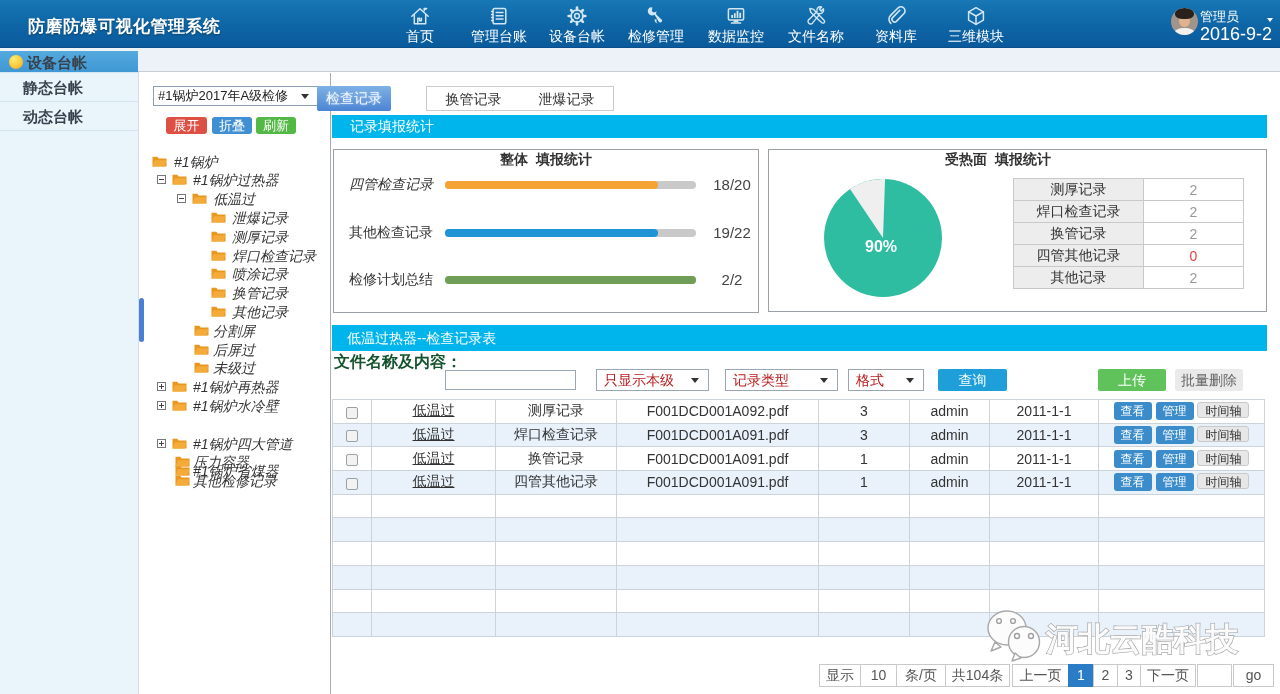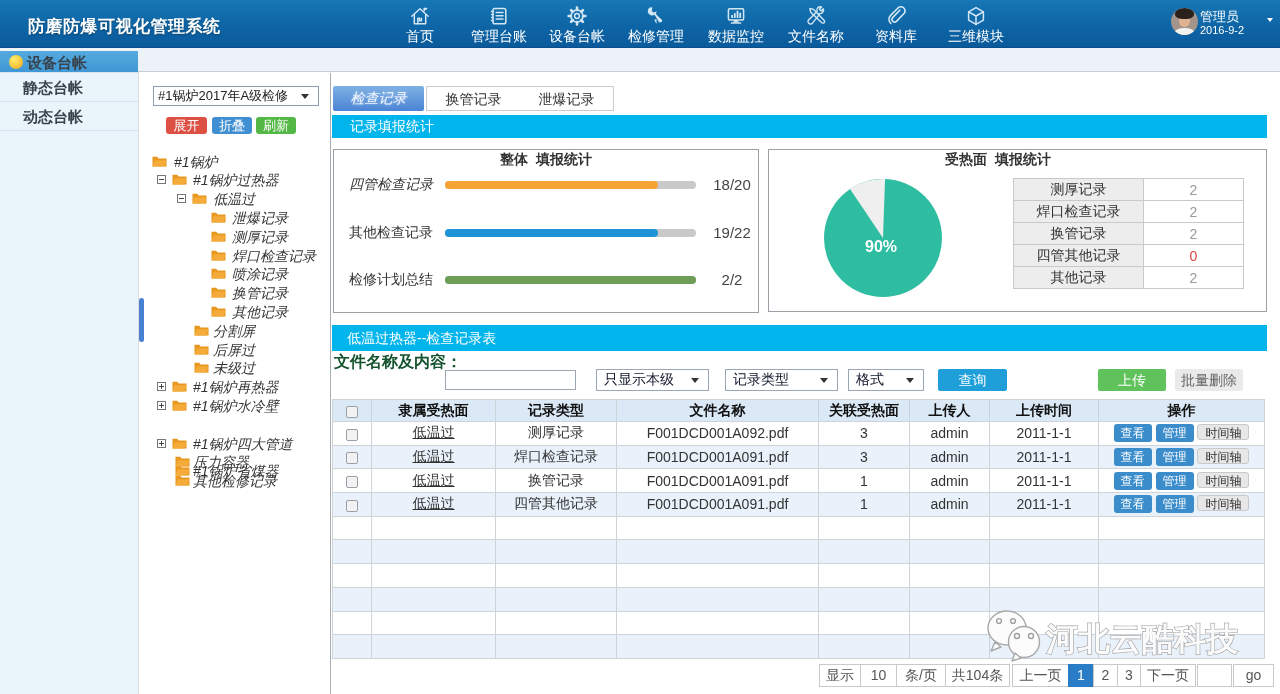--- a/index.html
+++ b/index.html
@@ -30,42 +30,42 @@
 #treepanel{left:139px;top:73px;width:192px;height:621px;background:#fff;border-right:1px solid #a8adb2;}
 #handle{left:139px;top:298px;width:5px;height:44px;background:#4a80d2;border-radius:3px;}
 
 #tsel{left:153px;top:86px;width:166px;height:20px;border:1px solid #8aa0b4;background:#fff;font-size:13px;color:#222;line-height:18px;padding-left:4px;}
 #tsel .c{position:absolute;right:9px;top:7px;width:0;height:0;border-left:4px solid transparent;border-right:4px solid transparent;border-top:5px solid #333;}
 .tbtn{top:117px;height:17px;border-radius:3px;color:#fff;font-size:13px;text-align:center;line-height:17px;}
 
 .tn{height:19px;line-height:19px;font-size:14px;color:#333;white-space:nowrap;font-style:italic;}
 
 .tab{top:86px;height:25px;font-size:14px;text-align:center;line-height:25px;}
-#tab1{left:333px;width:91px;background:linear-gradient(180deg,#7eb1e4,#4b84d4);color:#f2f7ff;border-radius:2px;text-shadow:0 0 3px rgba(255,255,255,.5);font-style:italic;}
+#tab1{left:317px;width:74px;background:linear-gradient(180deg,#7eb1e4,#4b84d4);color:#f2f7ff;border-radius:2px;text-shadow:0 0 3px rgba(255,255,255,.5);}
 #tab2{left:426px;width:95px;background:#fff;border:1px solid #ccc;color:#333;}
 #tab3{left:520px;width:94px;background:#fff;border:1px solid #ccc;border-left:none;color:#333;}
 .banner{left:332px;width:935px;background:#00b4ec;color:#fff;font-size:14px;}
 #bn1{top:115px;height:23px;line-height:23px;padding-left:18px;}
 #bn2{top:325px;height:26px;line-height:26px;padding-left:15px;}
 #panelL{left:333px;top:149px;width:426px;height:164px;border:1px solid #9aa0a6;background:#fff;}
 #panelR{left:768px;top:149px;width:499px;height:163px;border:1px solid #9aa0a6;background:#fff;}
 .ptitle{font-size:14px;font-weight:bold;color:#333;text-align:center;}
 .blabel{font-size:14px;color:#333;}
 .track{left:445px;width:251px;height:8px;border-radius:4px;background:#c9c9c9;}
 .fill{position:absolute;left:0;top:0;height:8px;border-radius:4px;}
 .bval{font-size:15px;color:#444;width:46px;text-align:center;}
 
 #stats{left:1013px;top:178px;width:231px;border-collapse:collapse;}
 #stats td{border:1px solid #c9c9c9;height:22px;font-size:14px;text-align:center;}
 #stats td.l{background:#ededed;color:#333;width:130px;}
 #stats td.v{background:#fff;color:#999;}
 
 #srch-label{left:334px;top:352px;font-size:16px;font-weight:bold;color:#14532d;}
 #inp1{left:445px;top:370px;width:131px;height:20px;border:1px solid #9aa7b2;background:#fff;}
-.sel{top:369px;height:22px;border:1px solid #9aa7b2;background:#fff;font-size:14px;color:#0f172a;line-height:20px;padding-left:7px;font-family:Liberation Serif, serif;}
+.sel{top:369px;height:22px;border:1px solid #9aa7b2;background:#fff;font-size:14px;color:#b91c1c;line-height:20px;padding-left:7px;}
 .sel .c{position:absolute;right:9px;top:8px;width:0;height:0;border-left:4px solid transparent;border-right:4px solid transparent;border-top:5px solid #333;}
 .btn{top:369px;height:22px;border-radius:2px;color:#fff;font-size:14px;text-align:center;line-height:22px;}
 
 #mtable{left:332px;top:399px;width:932px;border-collapse:collapse;table-layout:fixed;}
 #mtable td{border:1px solid #ccd4da;height:23.7px;font-size:14px;color:#333;text-align:center;overflow:hidden;}
 #mtable tr.h td{height:22px;background:#dbe9f6;font-weight:bold;color:#111;}
 #mtable tr.alt td{background:#e9f2fb;}
 .cb{display:inline-block;width:12px;height:12px;border:1px solid #9aa0a6;border-radius:2px;background:#f2f2f2;vertical-align:middle;}
 .lk{text-decoration:underline;}
 .abtn{display:inline-block;height:18px;line-height:18px;border-radius:3px;font-size:12px;padding:0 7px;}
@@ -151,21 +151,21 @@
     </svg>
     <div class="lb">三维模块</div>
   </div>
 
 <div class="abs" id="avatar">
     <div class="sh"></div>
     <div class="face"></div>
     <div class="hair"></div>
   </div>
 <div class="abs utxt" style="top:8px;">管理员</div>
-<div class="abs utxt" style="top:24px;font-size:11px;">2016-9-2</div>
+<div class="abs utxt" style="top:24px;font-size:18px;">2016-9-2</div>
 <div class="abs" id="caret"></div>
 
 <div class="abs" id="sidebar"></div>
 <div class="abs" id="band"></div>
 <div class="abs" style="left:0;top:48px;width:138px;height:3px;background:#eef3f7;"></div>
 <div class="abs smenu" id="sm1">
     <span class="t">设备台帐</span>
   </div>
 <div class="abs" id="ball"></div>
 <div class="abs smenu" id="sm2">
@@ -394,30 +394,20 @@
       <col style="width:39px;">
       <col style="width:124px;">
       <col style="width:121px;">
       <col style="width:202px;">
       <col style="width:91px;">
       <col style="width:80px;">
       <col style="width:109px;">
       <col style="width:166px;">
     </colgroup>
 <tbody>
-      <tr class="h">
-        <td><span class="cb"></span></td>
-        <td>隶属受热面</td>
-        <td>记录类型</td>
-        <td>文件名称</td>
-        <td>关联受热面</td>
-        <td>上传人</td>
-        <td>上传时间</td>
-        <td>操作</td>
-      </tr>
 <tr>
         <td><span class="cb"></span></td>
         <td><span class="lk">低温过</span></td>
         <td>测厚记录</td>
         <td>F001DCD001A092.pdf</td>
         <td>3</td>
         <td>admin</td>
         <td>2011-1-1</td>
         <td><span class="abtn b">查看</span> <span class="abtn b">管理</span> <span class="abtn g">时间轴</span></td>
       </tr>

